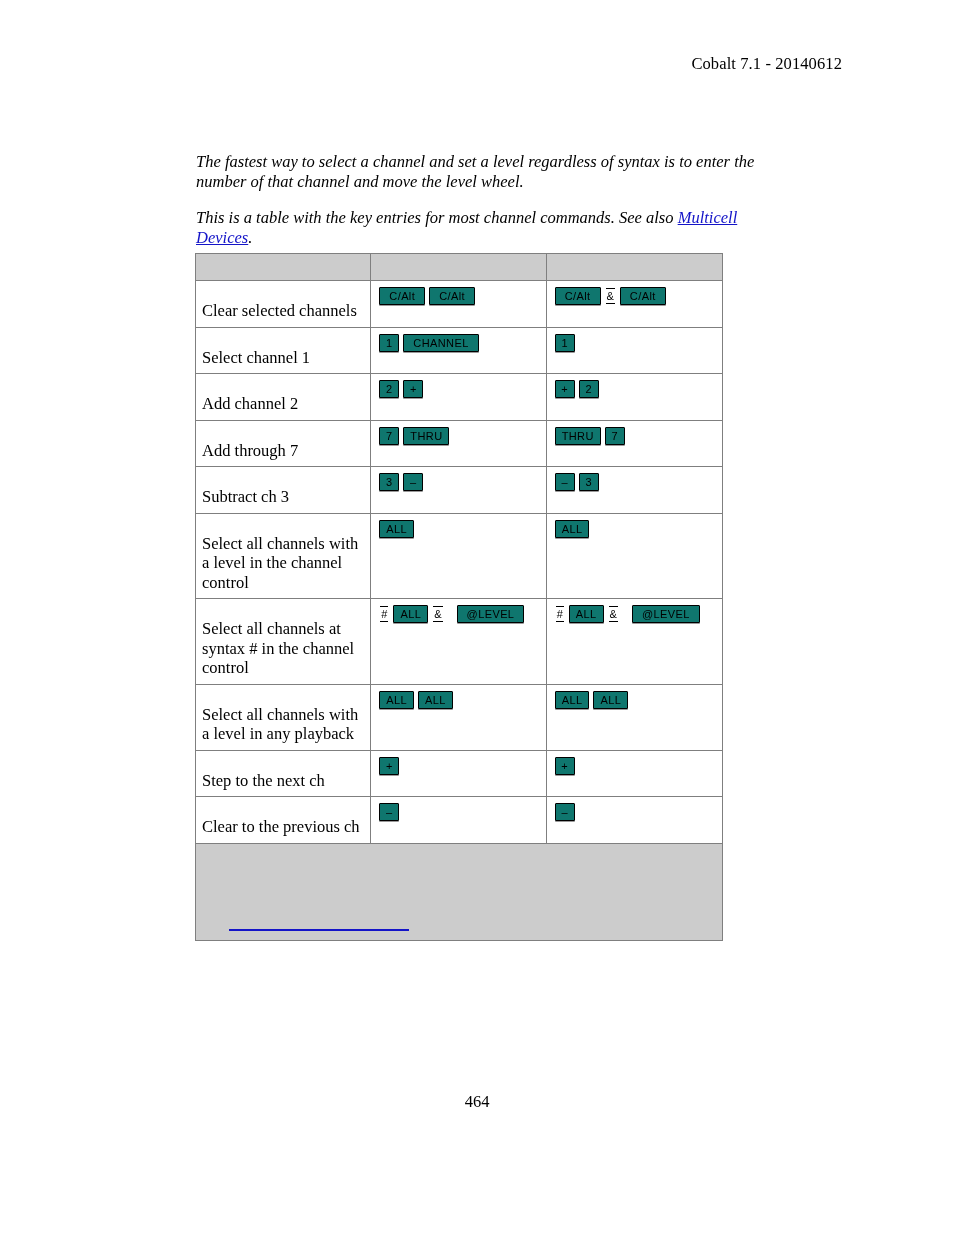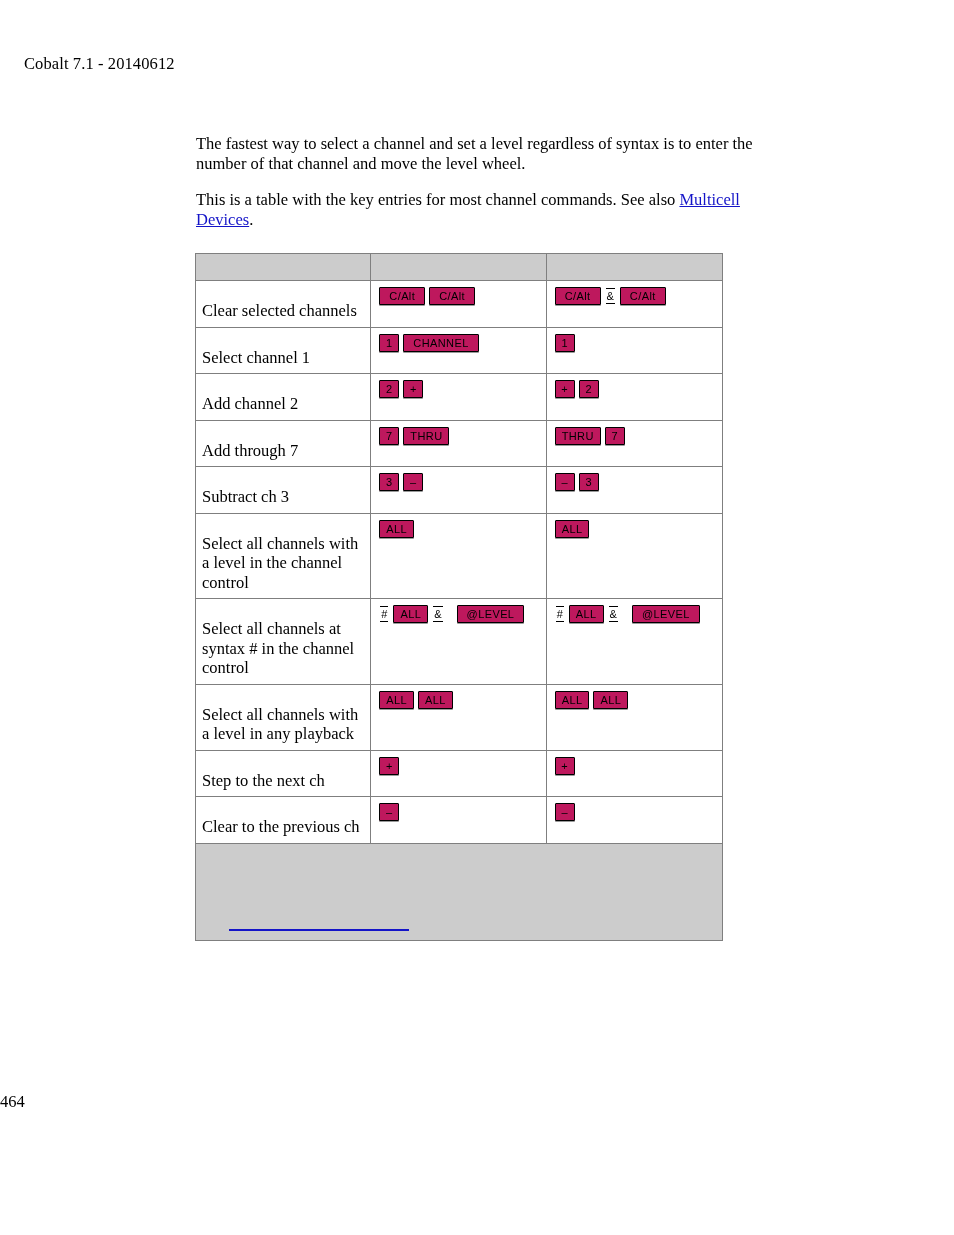--- a/index.html
+++ b/index.html
@@ -20,33 +20,34 @@
     position: relative;
     width: 954px;
     height: 1235px;
   }
 
   .doc-header {
     position: absolute;
     top: 54px;
     right: 0;
     width: 954px;
-    text-align: left;
+    text-align: right;
     padding-right: 112px;
     box-sizing: border-box;
     font-size: 16.5px;
     letter-spacing: 0.1px;
     padding-left: 24px;
   }
 
   .content {
     position: absolute;
     left: 196px;
-    top: 134px;
+    top: 152px;
     width: 600px;
+    font-style: italic;
   }
 
   .para {
     font-size: 16.5px;
     line-height: 19.5px;
     margin: 0 0 0 0;
     text-align: left;
   }
   .para + .para {
     margin-top: 17px;
@@ -90,21 +91,21 @@
   }
   td.syn {
     padding: 6px 4px 7px 8px;
     white-space: nowrap;
   }
 
   
   .key {
     display: inline-block;
     border: 1px solid #000000;
-    background: #be185d;
+    background: #0f766e;
     font-family: "Liberation Sans", "DejaVu Sans", sans-serif;
     font-size: 11px;
     line-height: 12px;
     padding: 2px 6px 2px 6px;
     margin: 0 4px 2px 0;
     text-align: center;
     vertical-align: middle;
     box-shadow: 0 1px 0 0 #9a9a9a;
     letter-spacing: 0.4px;
     color: #000;
@@ -142,21 +143,21 @@
     border-bottom: 2px solid #1414c8;
     font-size: 12px;
     color: #1414c8;
   }
 
   .page-number {
     position: absolute;
     top: 1092px;
     left: 0;
     width: 954px;
-    text-align: left;
+    text-align: center;
     font-size: 16.5px;
   }
 </style>
 </head>
 <body>
 
 <div class="page">
 
   <div class="doc-header">Cobalt 7.1 - 20140612</div>
 

